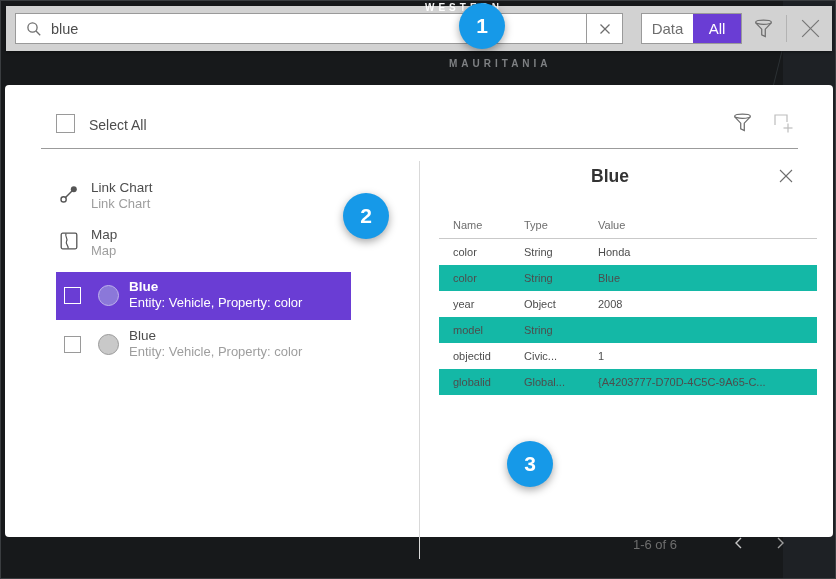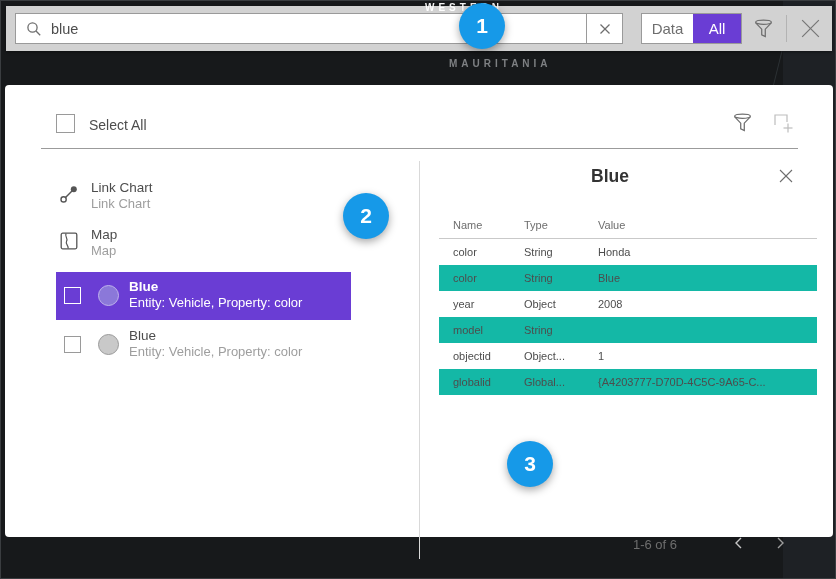--- a/index.html
+++ b/index.html
@@ -241,21 +241,21 @@
         <span>year</span>
         <span>Object</span>
         <span>2008</span>
       </div>
       <div class="drow alt">
         <span>model</span>
         <span>String</span>
       </div>
       <div class="drow">
         <span>objectid</span>
-        <span>Object...</span>
+        <span>Civic...</span>
         <span>1</span>
       </div>
       <div class="drow alt">
         <span>globalid</span>
         <span>Global...</span>
         <span>{A4203777-D70D-4C5C-9A65-C...</span>
       </div>
     </div>
 
     <div class="pager-label">1-6 of 6</div>

